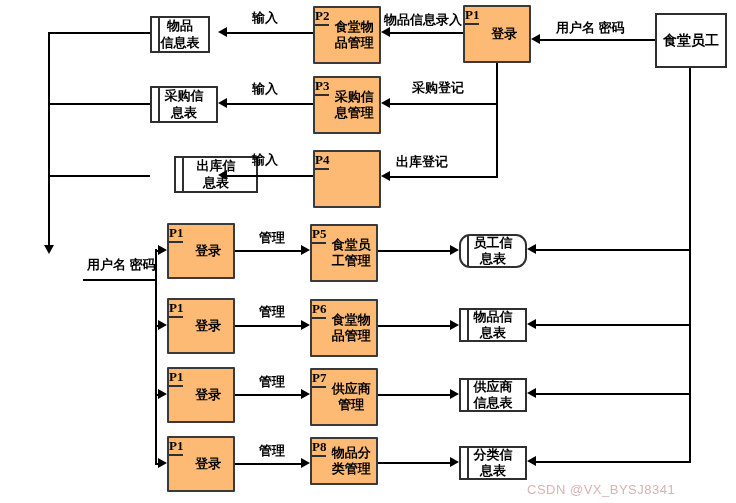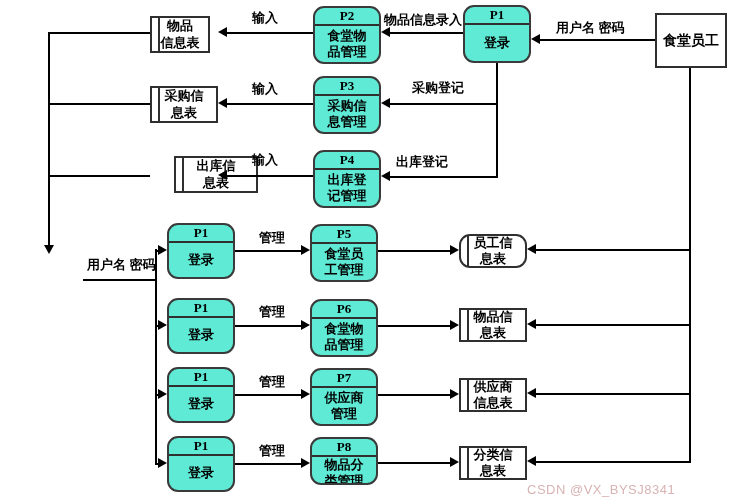--- a/index.html
+++ b/index.html
@@ -9,22 +9,22 @@
     overflow:hidden;
   }
   
   .entity{
     position:absolute;border:2px solid #2f2f2f;background:#fff;
     display:flex;align-items:center;justify-content:center;
     font-weight:bold;font-size:14px;text-align:center;box-sizing:border-box;
   }
   
   .process{
-    position:absolute;border:2px solid #3a3a3a;border-radius:11px;background:#5eead4;
-    display:flex;flex-direction:column;box-sizing:border-box;overflow:hidden;
+    position:absolute;border:2px solid #3a3a3a;border-radius:1px;background:#fdba74;
+    display:flex;flex-direction:row;box-sizing:border-box;overflow:hidden;
   }
   .ptitle{
     height:16px;line-height:16px;border-bottom:2px solid #2f2f2f;
     font-family:"Liberation Serif","DejaVu Serif",serif;
     font-weight:bold;font-size:13px;text-align:center;flex:0 0 auto;
   }
   .pbody{
     flex:1;display:flex;align-items:center;justify-content:center;
     font-weight:bold;font-size:13px;line-height:1.25;white-space:pre-line;text-align:center;
   }
@@ -66,22 +66,20 @@
     <div class="pbody">食堂物
 品管理</div>
   </div>
   <div class="process" style="left:313px;top:76px;width:68px;height:58px;">
     <div class="ptitle">P3</div>
     <div class="pbody">采购信
 息管理</div>
   </div>
   <div class="process" style="left:313px;top:150px;width:68px;height:58px;">
     <div class="ptitle">P4</div>
-    <div class="pbody">出库登
-记管理</div>
   </div>
 
   <div class="process" style="left:167px;top:223px;width:68px;height:56px;">
     <div class="ptitle">P1</div>
     <div class="pbody">登录</div>
   </div>
   <div class="process" style="left:167px;top:298px;width:68px;height:56px;">
     <div class="ptitle">P1</div>
     <div class="pbody">登录</div>
   </div>

